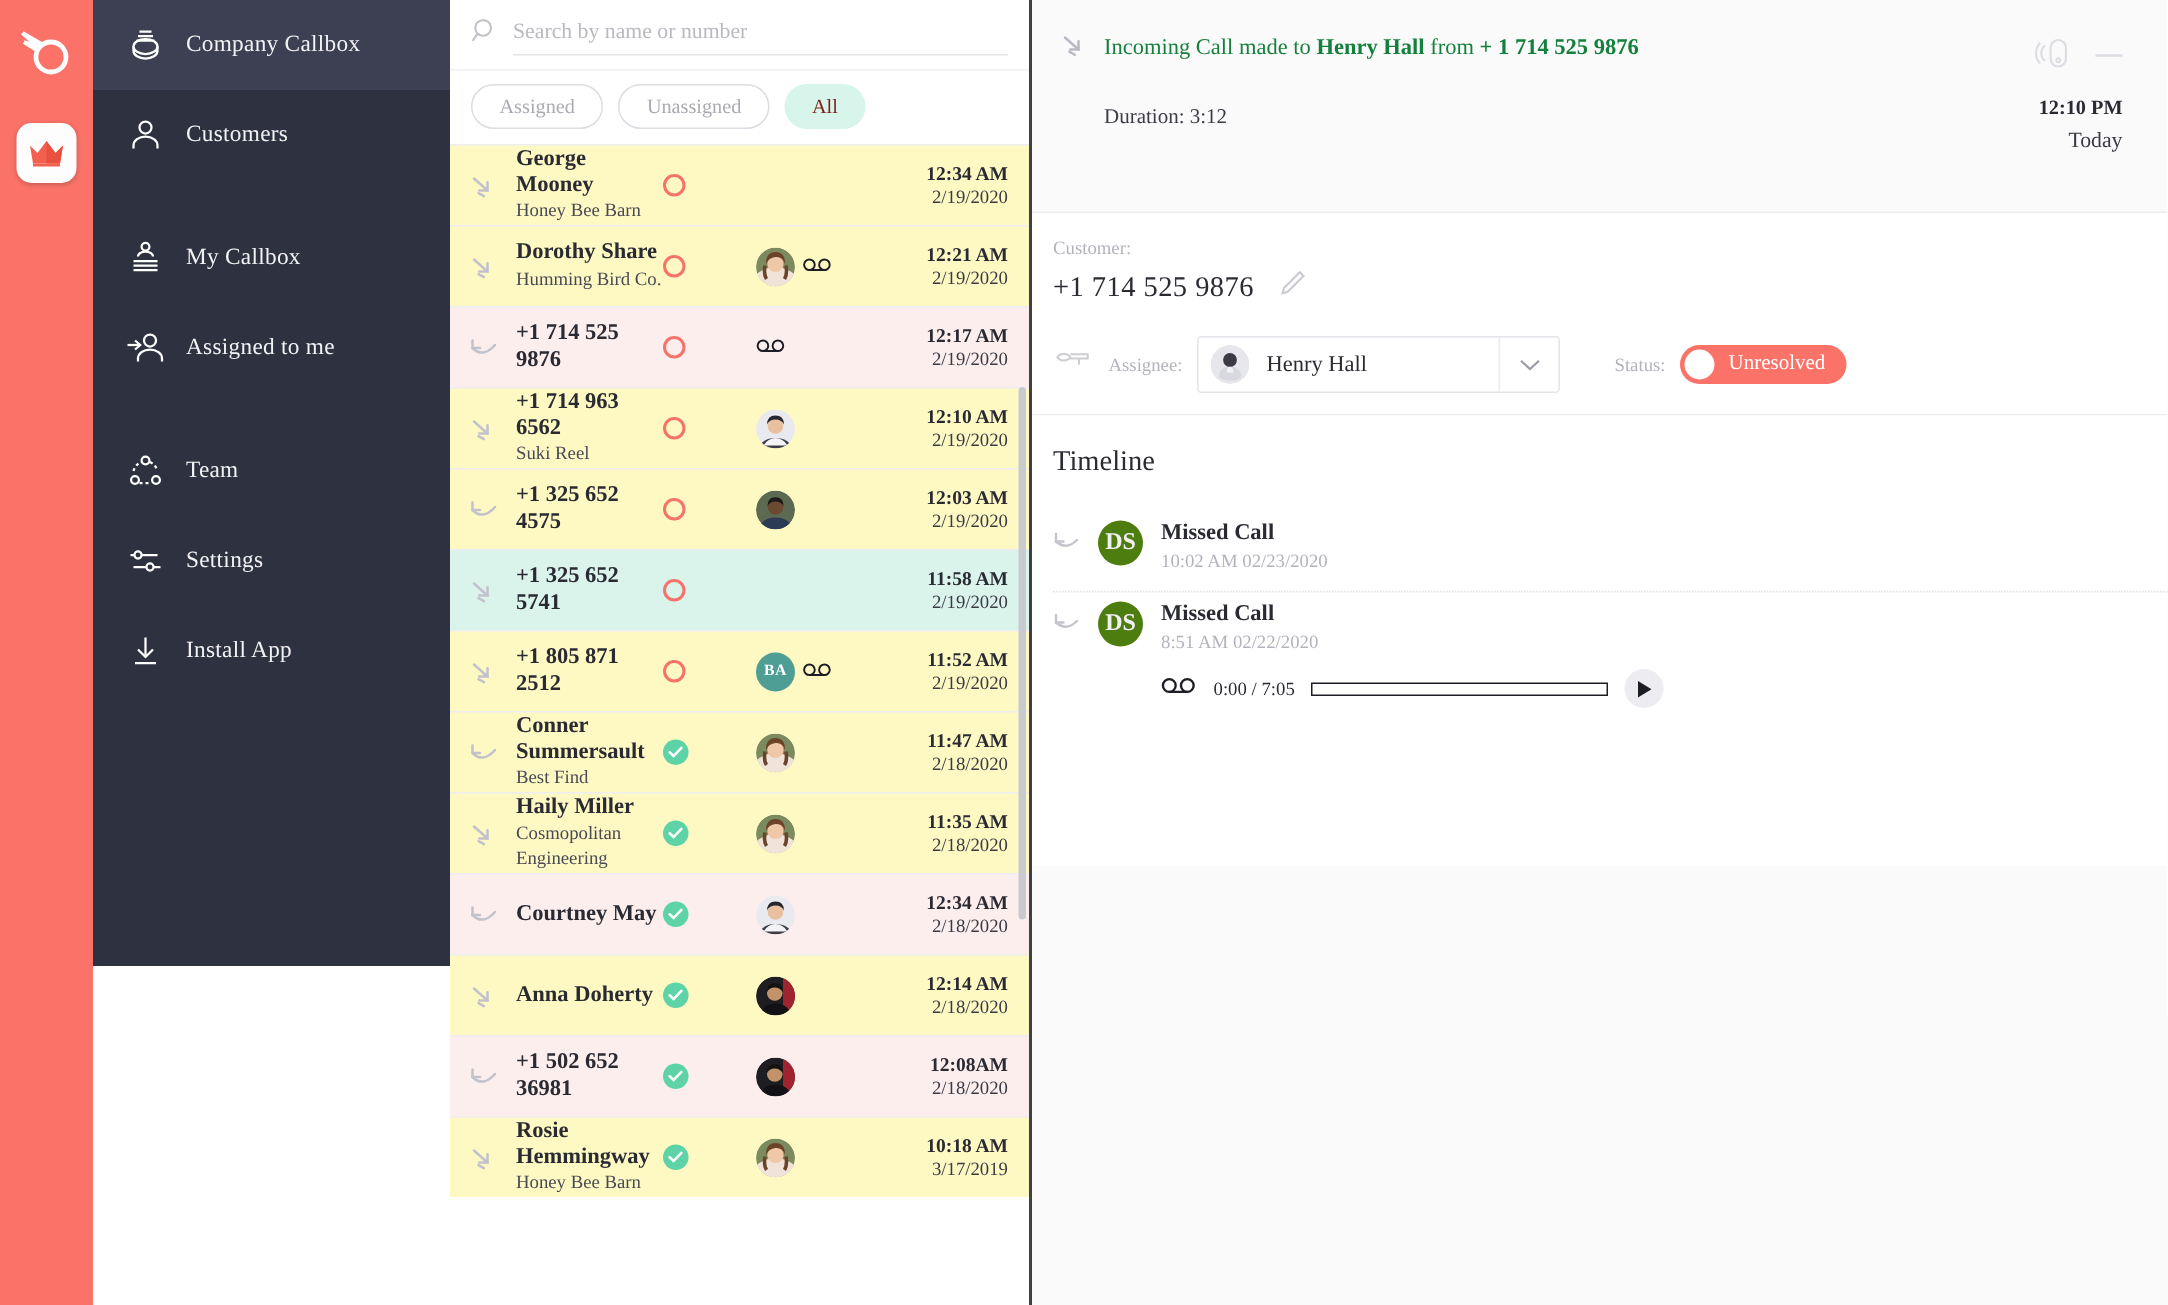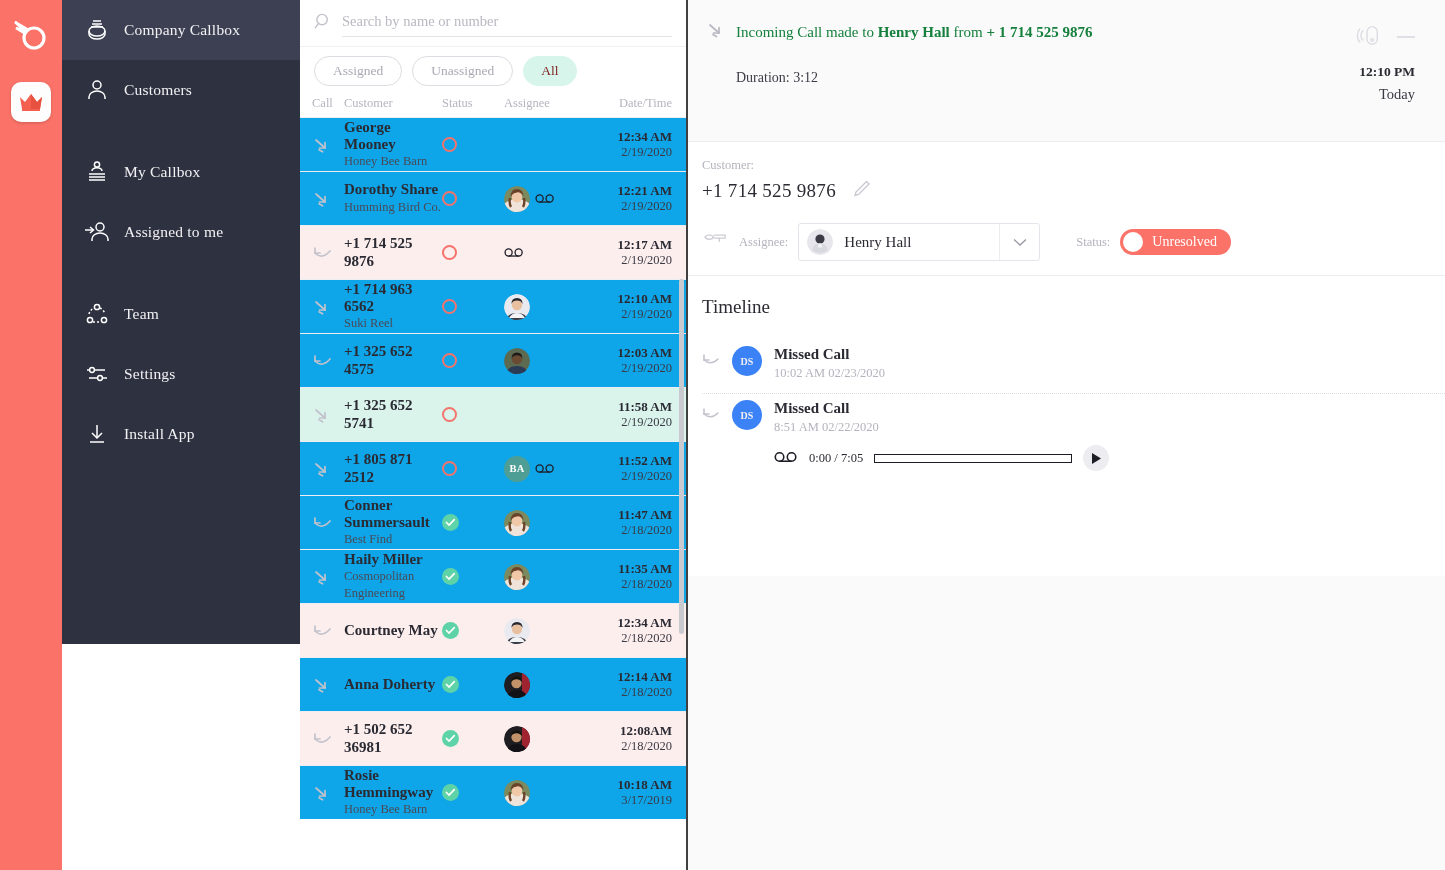--- a/index.html
+++ b/index.html
@@ -69,21 +69,21 @@
   .th-call { width: 32px; }
   .th-cust { flex: 1; }
   .th-status { width: 62px; text-align: left; }
   .th-assignee { width: 86px; }
   .th-date { width: 86px; text-align: right; padding-right: 4px;}
 
   .listscroll { flex: 1; overflow: hidden; position: relative; }
   .row {
     display: flex; align-items: center; height: 54px;
     border-top: 1px solid #eeeef2; padding: 0 10px 0 12px; cursor: pointer;
-    background: #0ea5e9;
+    background: #fef9c3;
   }
   .row.red   { background: #fdeeee; }
   .row.green { background: #daf4ec; }
   .r-call { width: 32px; display:flex; align-items:center; }
   .r-cust { flex: 1; min-width: 0; }
   .r-name { font-size: 15px; font-weight: bold; color: #2a2a33; line-height: 1.15; }
   .r-org  { font-size: 12.5px; color: #4a4a55; line-height: 1.35; }
   .r-status { width: 62px; display: flex; align-items: center; }
   .r-assignee { width: 86px; display: flex; align-items: center; gap: 5px; }
   .r-date { width: 86px; text-align: right; padding-right: 4px; }
@@ -139,23 +139,23 @@
   }
   .status-knob { width: 20px; height: 20px; border-radius: 50%; background:#fff; flex:0 0 20px;}
   .status-text { color:#fff; font-size: 14px; }
 
   .timeline { background: #fff; padding: 20px 0 0 14px; min-height: 300px; }
   .tl-title { font-size: 19px; color: #2b2b33; margin-bottom: 22px; }
   .tl-item { display:flex; align-items:flex-start; gap: 12px; padding: 6px 0 12px 0;
              border-bottom: 1px dotted #dcdce2; padding-right: 14px; }
   .tl-item.last { border-bottom: none; }
   .tl-dir { width: 18px; padding-top: 6px; flex:0 0 18px; }
-  .tl-av { width: 30px; height: 30px; border-radius: 50%; background: #3b82f6; flex:0 0 30px;
+  .tl-av { width: 30px; height: 30px; border-radius: 50%; background: #4d7c0f; flex:0 0 30px;
            display:flex; align-items:center; justify-content:center; color:#f0f0f3;
-           font-size: 10px; font-weight: bold; font-family:"Liberation Serif", serif; }
+           font-size: 16px; font-weight: bold; font-family:"Liberation Serif", serif; }
   .tl-body { flex:1; }
   .tl-h { font-size: 15px; font-weight: bold; color: #2a2a33; }
   .tl-s { font-size: 12.5px; color: #b3b3bd; margin-top: 3px; }
   .player { display:flex; align-items:center; gap: 11px; margin-top: 10px; }
   .p-time { font-size: 12.5px; color: #2a2a33; font-family:"Liberation Serif", serif;}
   .p-bar { width: 198px; height: 9px; border: 1.5px solid #1d1d26; background:#fff; }
   .p-play { width: 26px; height: 26px; border-radius: 50%; background: #ededf1;
             display:flex; align-items:center; justify-content:center; cursor:pointer; }
 </style>
 </head>
@@ -284,27 +284,20 @@
         <input class="search-input" placeholder="Search by name or number" style="">
       </div>
     </div>
 
     <div class="filters">
       <div class="chip">Assigned</div>
       <div class="chip">Unassigned</div>
       <div class="chip on">All</div>
     </div>
 
-    <div class="thead">
-      <div class="th-call">Call</div>
-      <div class="th-cust">Customer</div>
-      <div class="th-status">Status</div>
-      <div class="th-assignee">Assignee</div>
-      <div class="th-date">Date/Time</div>
-    </div>
 
     <div class="listscroll">
       <div id="call-rows">
           <div class="row">
             <div class="r-call">
               <svg width="20" height="20" viewBox="0 0 20 20" fill="none" stroke="#c2c2cc" stroke-width="1.7" stroke-linecap="round">
                 <path d="M4 5 L13 13"></path>
                 <path d="M13 7.5 L13 13 L7.5 13"></path>
                 <path d="M7 14.8 L10.6 16.8"></path>
               </svg>

